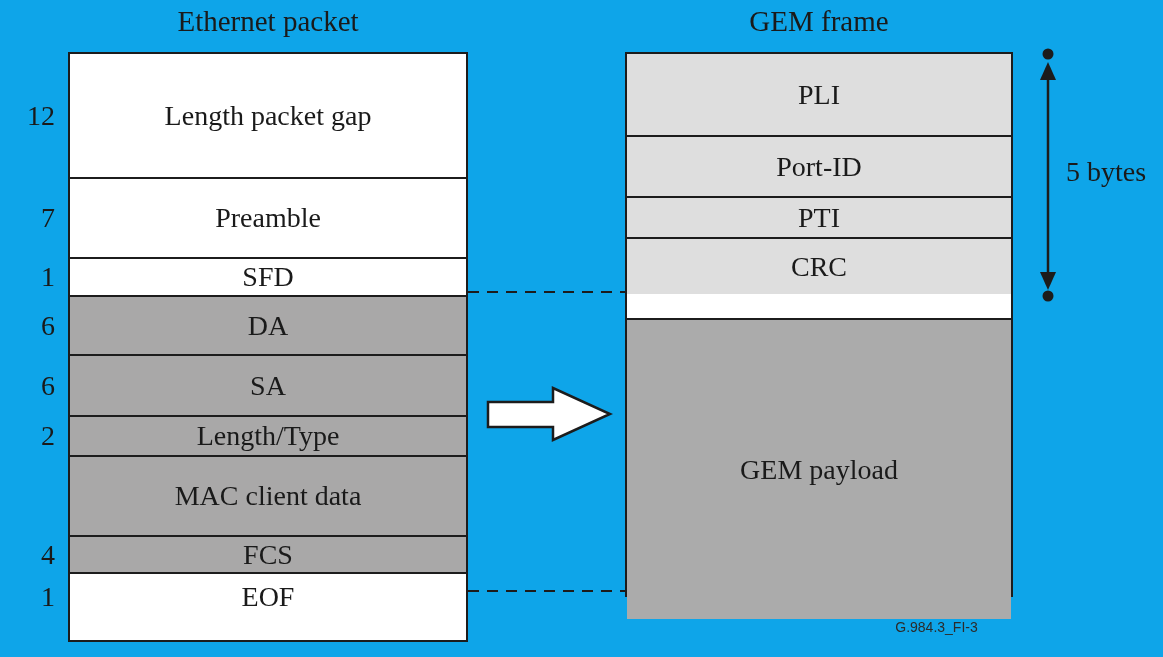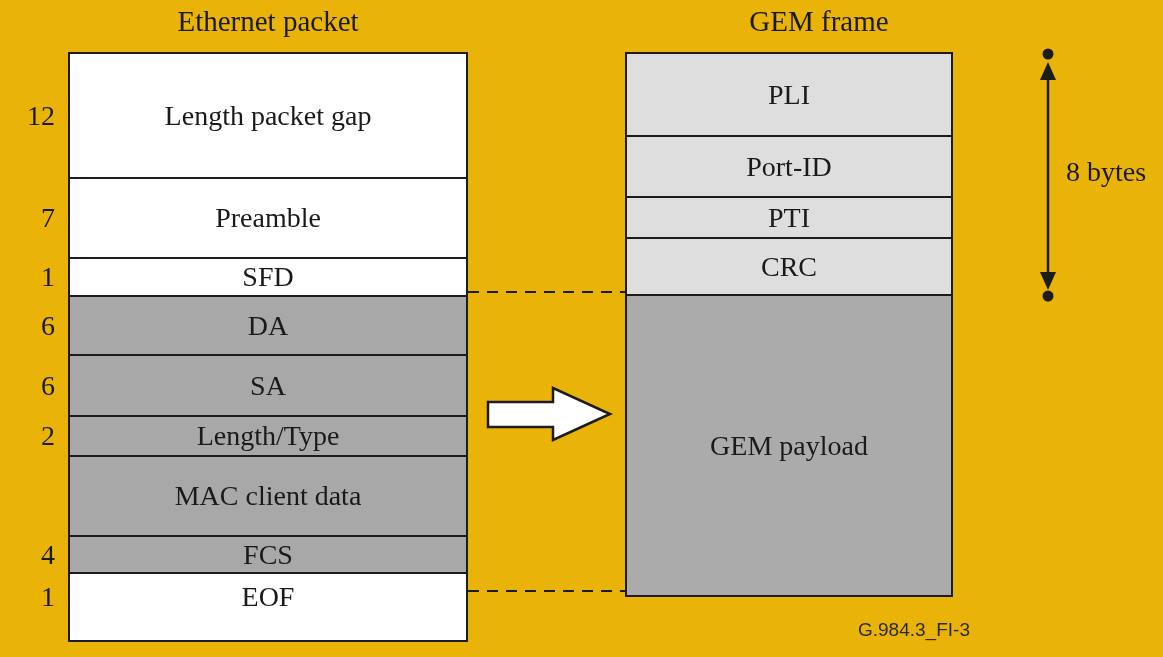--- a/index.html
+++ b/index.html
@@ -1,17 +1,17 @@
 <!DOCTYPE html>
 <html style="--shaded: #a9a8a8; --light: #dedede; --payload: #ababab; --line: #1c1c1c;"><head>
 <meta charset="utf-8">
 <style>
   html,body{margin:0;padding:0;background:#ffffff;}
   #stage{
-    position:relative;width:1163px;height:657px;background:#eab308;
+    position:relative;width:1163px;height:657px;background:#0ea5e9;
     font-family:"Liberation Serif", serif;color:#1a1a1a;overflow:hidden;
   }
   .abs{position:absolute;}
   .col-title{
     position:absolute;top:2px;height:38px;line-height:38px;
     text-align:center;font-size:29px;white-space:nowrap;
   }
   .stackbox{
     position:absolute;border:2px solid var(--line);box-sizing:border-box;
     background:#ffffff;
@@ -27,22 +27,22 @@
   .row.payload{background:var(--payload);}
   .row .lbl{white-space:nowrap;}
   .row .num{
     position:absolute;right:calc(100% + 15px);top:50%;
     transform:translateY(-50%);font-size:28px;color:#1a1a1a;
   }
   #label-5bytes{
     position:absolute;left:1066px;top:156px;font-size:28px;white-space:nowrap;
   }
   #figure-caption{
-    position:absolute;left:858px;top:619px;width:157px;text-align:left;
-    font-family:"Liberation Sans", sans-serif;font-size:19px;color:#2b2b2b;
+    position:absolute;left:858px;top:619px;width:157px;text-align:center;
+    font-family:"Liberation Sans", sans-serif;font-size:14px;color:#2b2b2b;
     white-space:nowrap;
   }
   svg{display:block;overflow:visible;}
 </style>
 </head>
 <body>
 
 <div id="stage">
 
   <div class="col-title" style="left:68px;width:400px;">Ethernet packet</div>
@@ -79,34 +79,34 @@
       <div class="row shaded bt" style="height: 37px;">
         <span class="lbl">FCS</span>
         <span class="num">4</span>
       </div>
       <div class="row white bt" style="height: 48px;">
         <span class="lbl">EOF</span>
         <span class="num">1</span>
       </div>
     </div>
 
-  <div class="stackbox" style="left:625px;top:52px;width:328px;height:545px;">
+  <div class="stackbox" style="left:625px;top:52px;width:388px;height:545px;">
       <div class="row light" style="height: 81px;">
         <span class="lbl">PLI</span>
       </div>
       <div class="row light bt" style="height: 61px; justify-content: center;">
         <span class="lbl">Port-ID</span>
       </div>
       <div class="row light bt" style="height: 41px; text-align: right;">
         <span class="lbl">PTI</span>
       </div>
       <div class="row light bt" style="height: 57px;">
         <span class="lbl">CRC</span>
       </div>
-      <div class="row payload bt" style="height: 301px;">
+      <div class="row payload bt" style="height: 301px; margin-top: 24px;">
         <span class="lbl">GEM payload</span>
       </div>
     </div>
 
   <svg class="abs" style="left:468px;top:288px;" width="157" height="8">
     <line x1="0" y1="4" x2="157" y2="4" stroke="#1c1c1c" stroke-width="2" stroke-dasharray="11 8"></line>
   </svg>
   <svg class="abs" style="left:468px;top:587px;" width="157" height="8">
     <line x1="0" y1="4" x2="157" y2="4" stroke="#1c1c1c" stroke-width="2" stroke-dasharray="11 8"></line>
   </svg>
@@ -116,16 +116,16 @@
   </svg>
 
   <svg class="abs" style="left:1034px;top:46px;" width="28" height="258">
     <circle cx="14" cy="8" r="5.5" fill="#1c1c1c"></circle>
     <polygon points="14,16 6,34 22,34" fill="#1c1c1c"></polygon>
     <line x1="14" y1="30" x2="14" y2="228" stroke="#1c1c1c" stroke-width="2.5"></line>
     <polygon points="6,226 22,226 14,244" fill="#1c1c1c"></polygon>
     <circle cx="14" cy="250" r="5.5" fill="#1c1c1c"></circle>
   </svg>
 
-  <div id="label-5bytes">8 bytes</div>
+  <div id="label-5bytes">5 bytes</div>
 
   <div id="figure-caption">G.984.3_FI-3</div>
 </div>
 
 </body></html>

